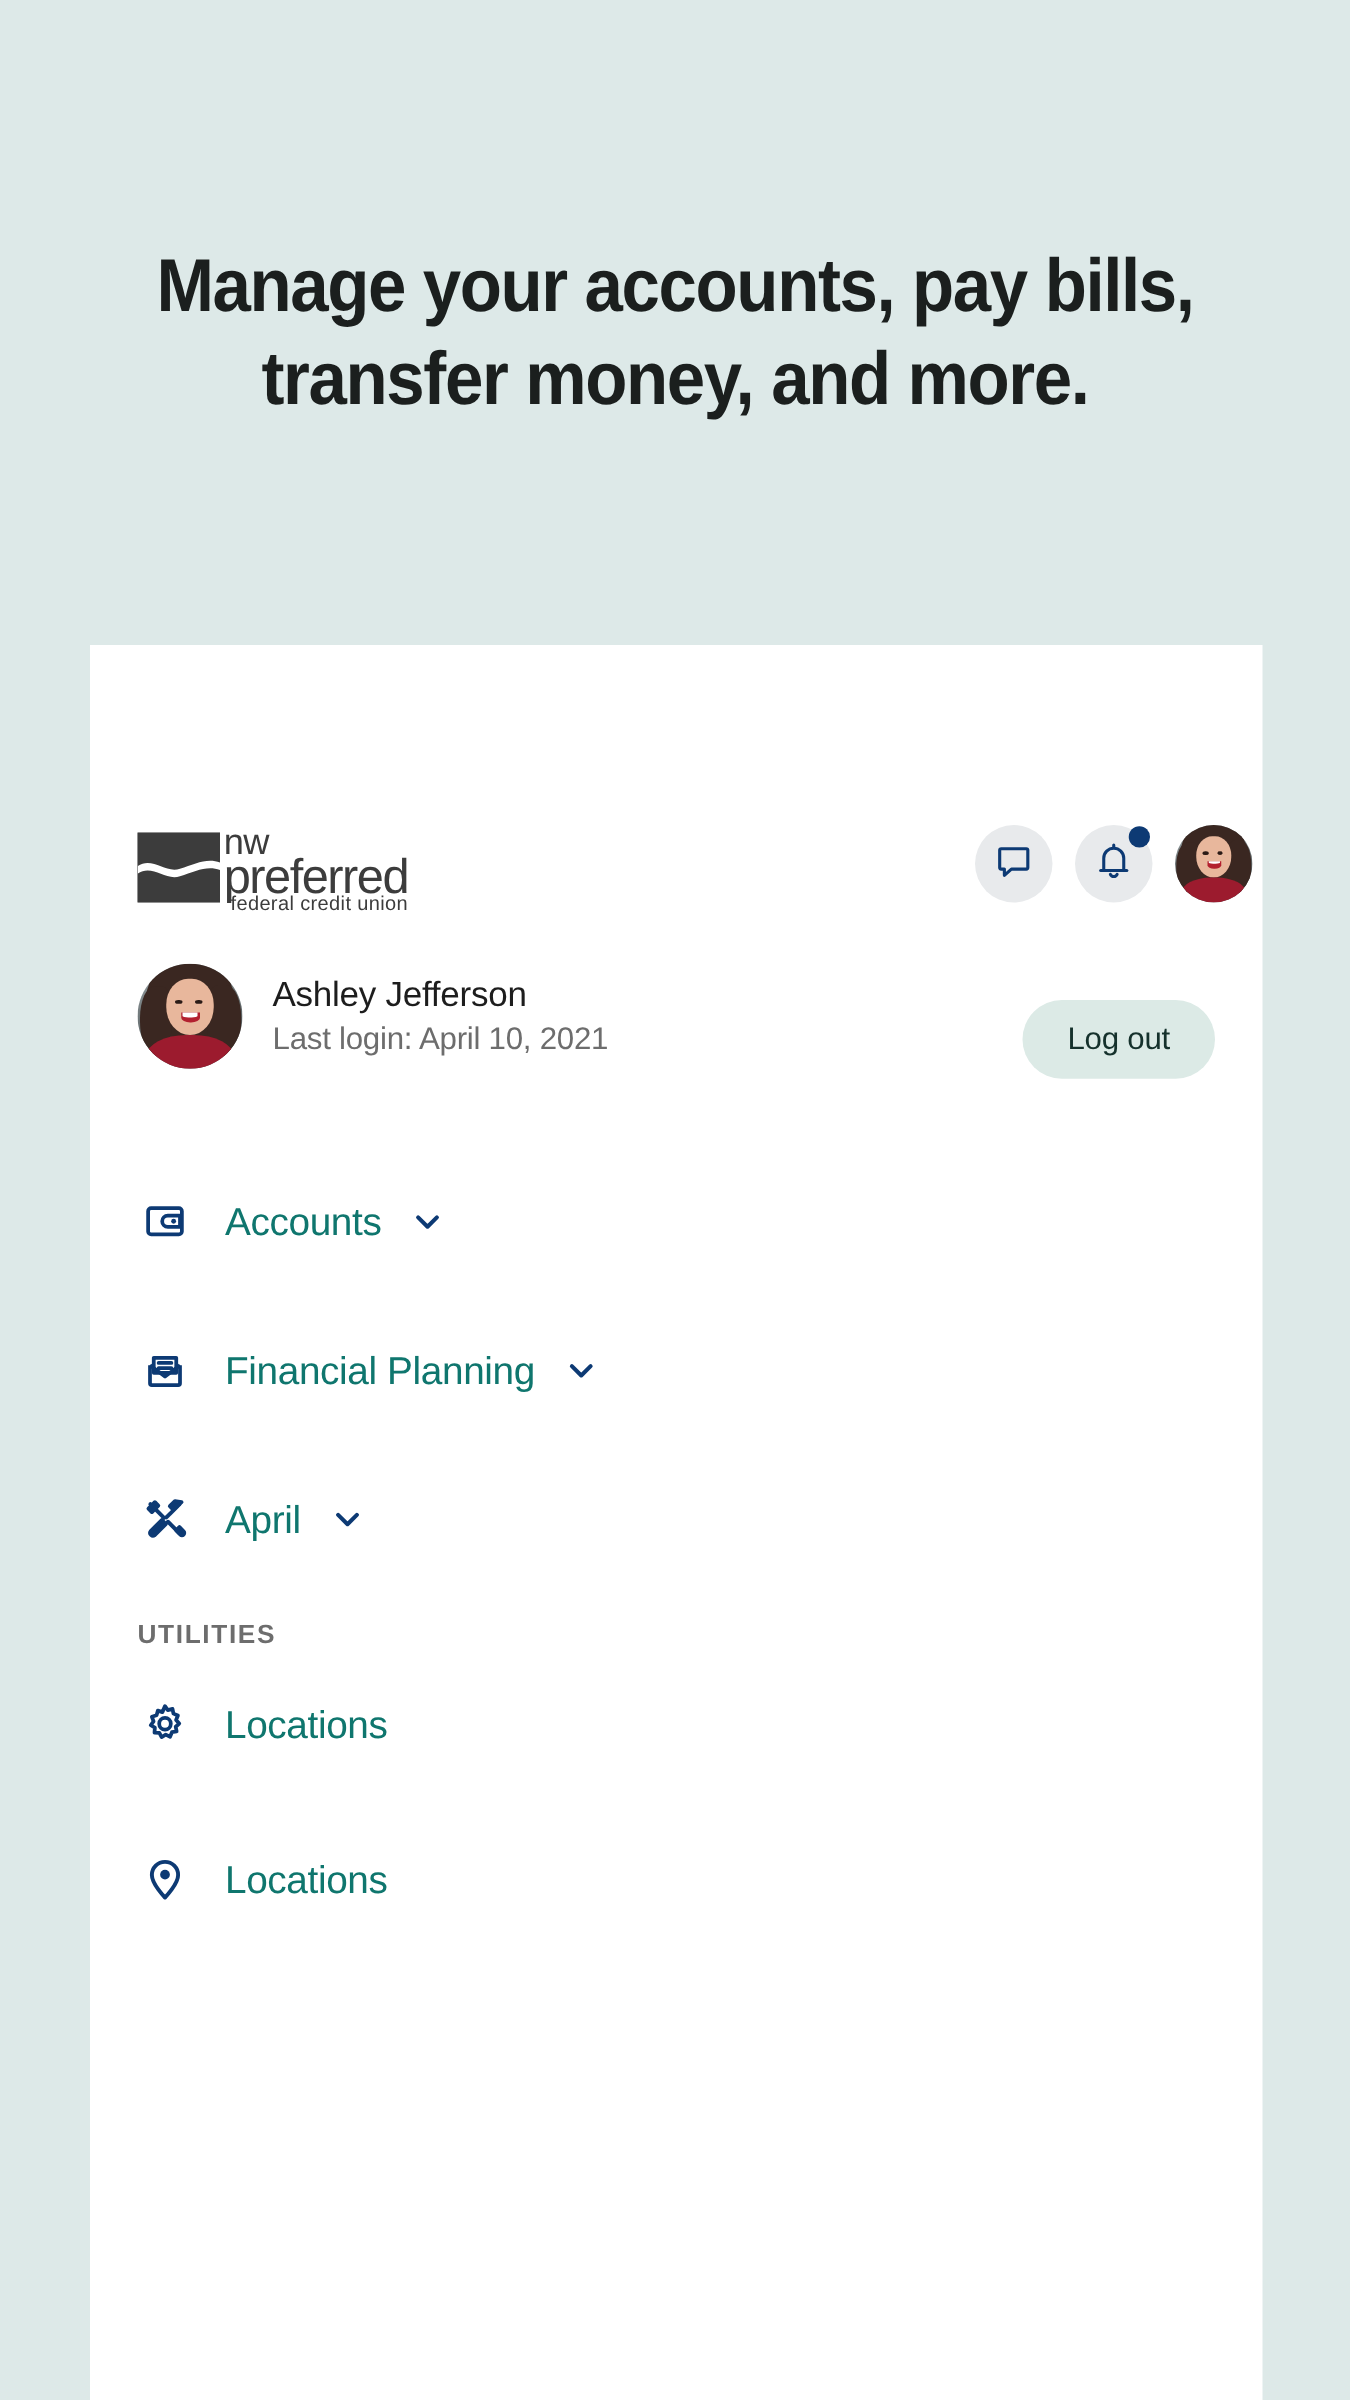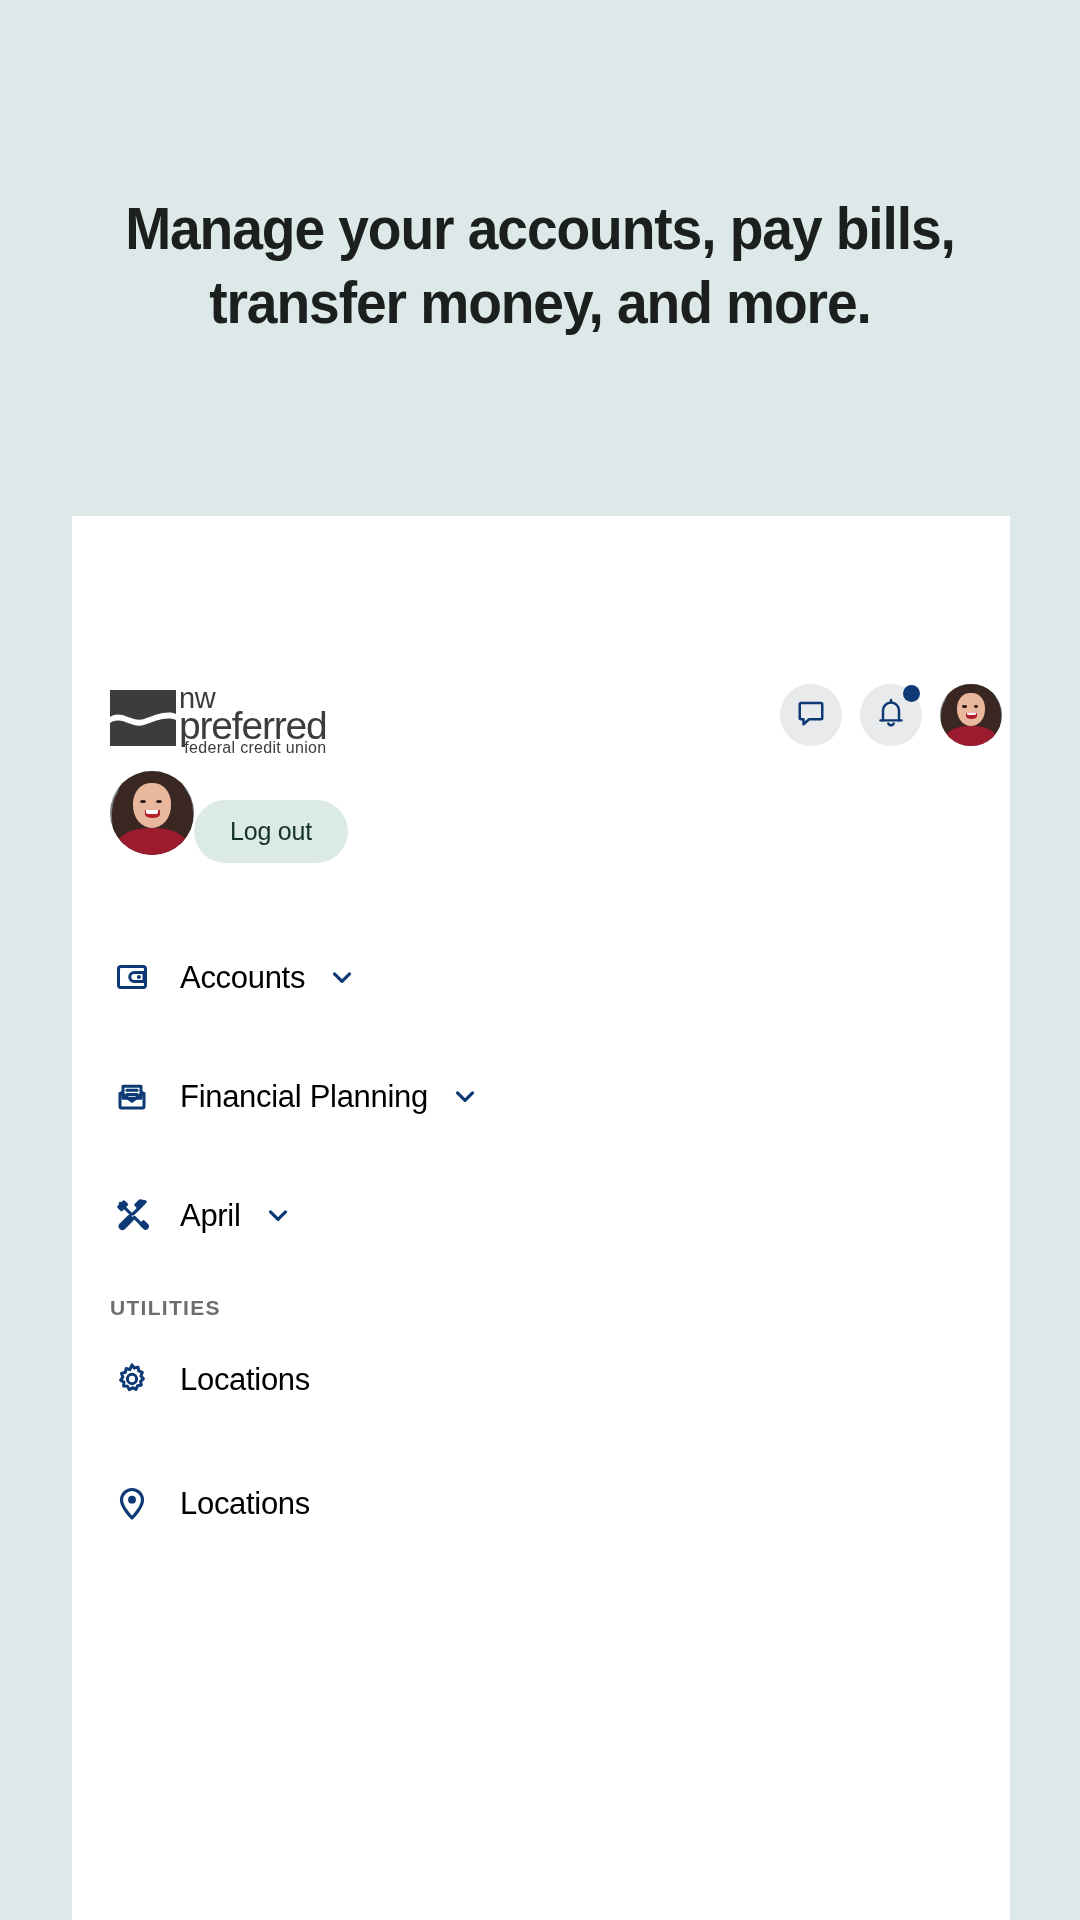--- a/index.html
+++ b/index.html
@@ -46,21 +46,21 @@
   }
 
   
   .topbar {
     position: absolute;
     left: 0;
     top: 120px;
     width: 968px;
     height: 110px;
     display: flex;
-    align-items: flex-end;
+    align-items: center;
     justify-content: space-between;
     padding: 0 38px 0 38px;
   }
 
   
   .logo {
     display: flex;
     align-items: flex-start;
     height: 62px;
   }
@@ -287,21 +287,21 @@
     height: 44px;
     flex: none;
     display: flex;
     align-items: center;
     justify-content: center;
     color: #0d3a74;
   }
   .nav-label {
     margin-left: 26px;
     font-size: 31px;
-    color: #000000;
+    color: #0f766e;
     letter-spacing: -0.3px;
     line-height: 1;
   }
   .nav-chev {
     margin-left: 22px;
     display: flex;
     align-items: center;
     color: #0d3a74;
   }
 
@@ -389,20 +389,24 @@
         <div class="p-hair"></div>
           <div class="p-hair2"></div>
           <div class="p-hair3"></div>
         <div class="p-face"></div>
         <div class="p-eye l"></div>
           <div class="p-eye r"></div>
         <div class="p-mouth"></div>
         <div class="p-body"></div>
       </div>
     </div>
+    <div class="profile-text">
+      <div class="profile-name">Ashley Jefferson</div>
+      <div class="profile-login">Last login: April 10, 2021</div>
+    </div>
     <button class="logout-btn">Log out</button>
   </div>
 
   <div class="nav">
 
     <div class="nav-group-1">
 
       <div class="nav-item">
         <span class="nav-ico">
           <svg width="36" height="36" viewBox="0 0 24 24" fill="none" stroke="#0d3a74" stroke-width="2" stroke-linejoin="round">

